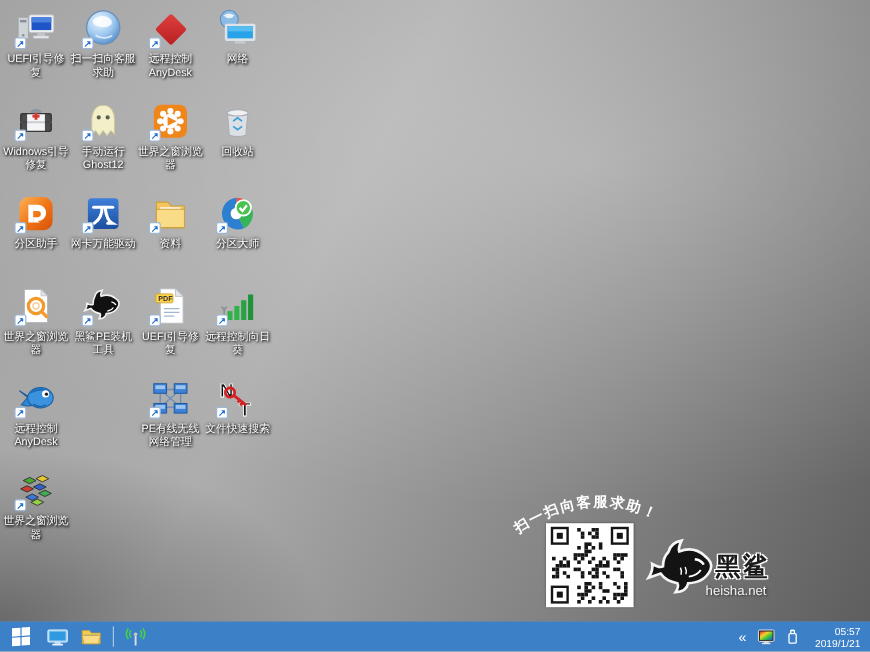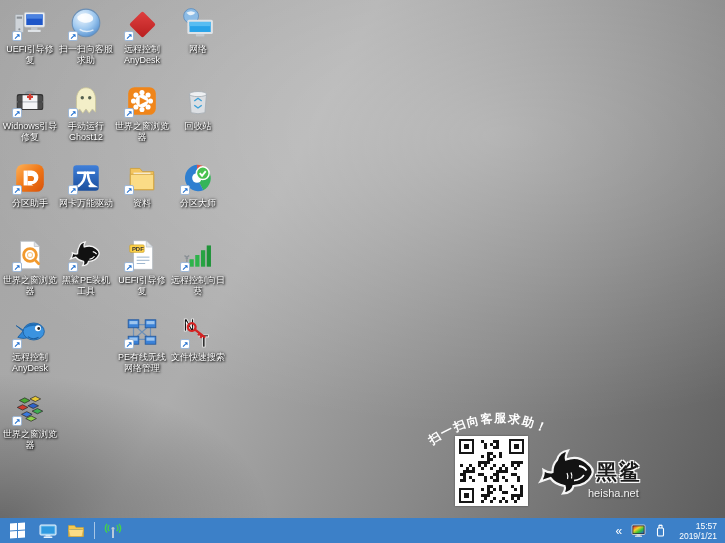--- a/index.html
+++ b/index.html
@@ -585,18 +585,18 @@
       <span class="tray-ic">
         <svg viewBox="0 0 15 15">
             <g stroke="#fff" stroke-width="1.1" fill="none">
               <rect x="4.5" y="5" width="6" height="8" rx="1"></rect>
               <path d="M6 5 V2.5 h3 V5"></path>
               <path d="M6.8 2.5 v-1 M8.2 2.5 v-1"></path>
             </g>
           </svg>
       </span>
       <div class="clock">
-        <span>15:57</span>
+        <span>05:57</span>
         <span>2019/1/21</span>
       </div>
     </div>
   </div>
 </div>
 
 </body></html>

